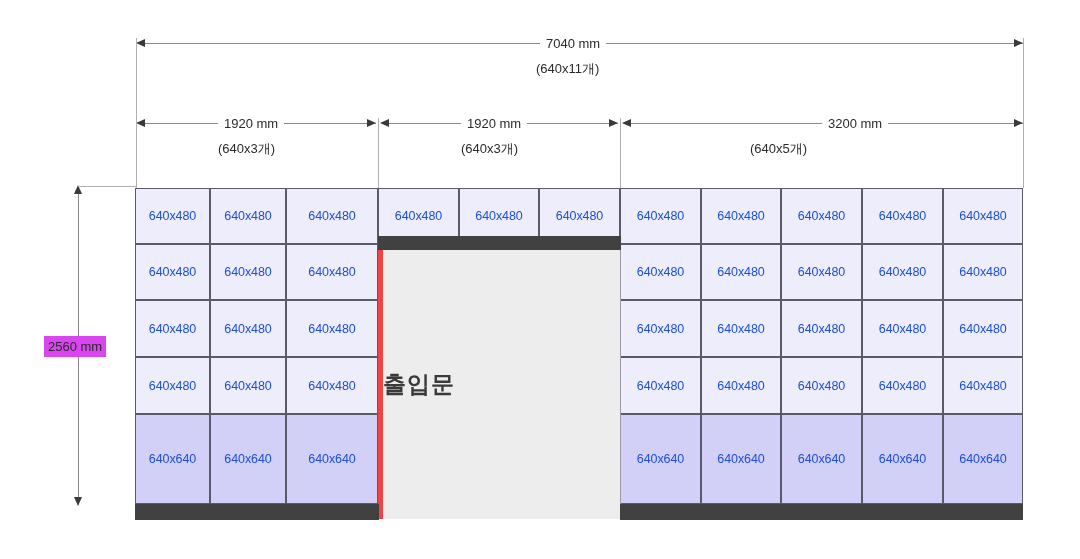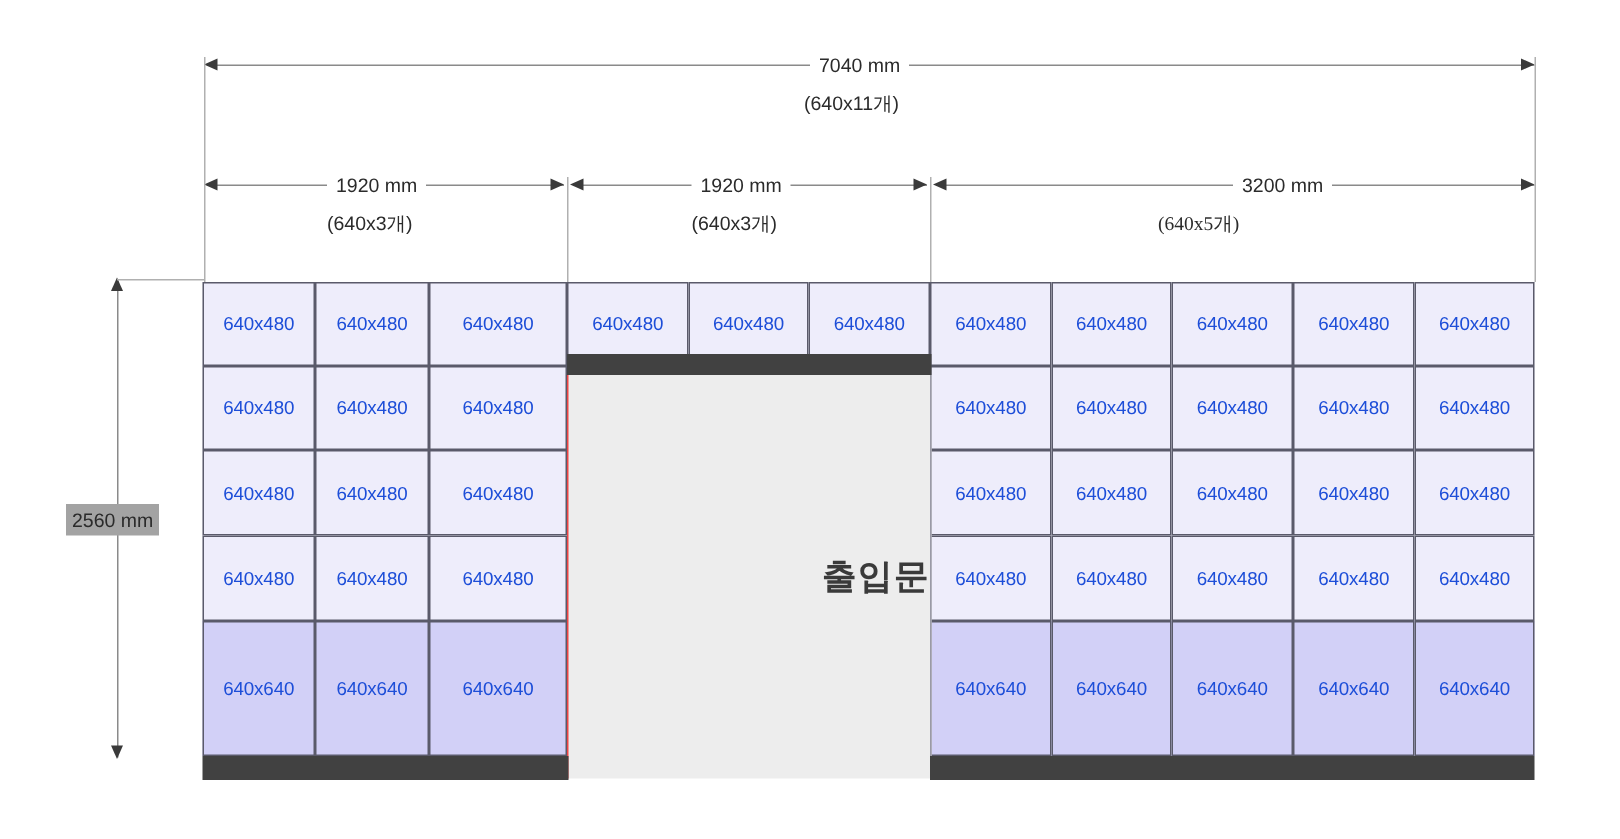--- a/index.html
+++ b/index.html
@@ -75,21 +75,21 @@
     color: #2b2b2b;
     white-space: nowrap;
     text-align: center;
     line-height: 17px;
   }
   .dim-label-v {
     position: absolute;
     font-size: 13px;
     color: #2b2b2b;
     white-space: nowrap;
-    background: #a3a3a3;
+    background: #d946ef;
     padding: 3px 4px;
     text-align: right;
   }
 
   
   .panel {
     position: absolute;
     box-sizing: border-box;
     border: 1px solid #5a5a6a;
     display: flex;
@@ -100,25 +100,25 @@
     letter-spacing: -0.1px;
   }
   .panel.t480 { background: #eeedfb; }
   .panel.t640 { background: #d2d0f7; }
 
   
   .door {
     position: absolute;
     background: #ededed;
     box-sizing: border-box;
-    border-left: 1px solid #ef4444;
+    border-left: 5px solid #ef4444;
     border-right: 1px solid #9a9aa6;
     display: flex;
     align-items: center;
-    justify-content: flex-end;
+    justify-content: flex-start;
   }
   .door-label {
     font-size: 23px;
     font-weight: bold;
     color: #3a3a3a;
     letter-spacing: 1px;
   }
   .lintel {
     position: absolute;
     background: #414141;
@@ -148,21 +148,21 @@
   <div class="dim-line" style="left:382px; top:123px; width:236px;"></div>
   <div class="arrow left" style="left:380px; top:119px;"></div>
   <div class="arrow right" style="left:609px; top:119px;"></div>
   <div class="dim-label" style="left:461px; top:115px;">1920 mm</div>
   <div class="dim-sub" style="left:461px; top:140px;">(640x3개)</div>
 
   <div class="dim-line seg-right" style="left:624px; top:123px; width:399px;"></div>
   <div class="arrow left" style="left:622px; top:119px;"></div>
   <div class="arrow right" style="left:1014px; top:119px;"></div>
   <div class="dim-label" style="left:786px; top:115px;margin-left:36px;">3200 mm</div>
-  <div class="dim-sub" style="left:772px; top:140px;font-family:Liberation Serif, serif;">(640x5개)</div>
+  <div class="dim-sub" style="left:750px; top:140px;">(640x5개)</div>
 
   <div class="ext-line" style="left:136px; top:38px; height:150px;"></div>
   <div class="ext-line" style="left:378px; top:118px; height:72px;"></div>
   <div class="ext-line" style="left:620px; top:118px; height:72px;"></div>
   <div class="ext-line" style="left:1023px; top:38px; height:150px;"></div>
 
   <div class="dim-vline" style="left:78px; top:187px; width:1px; height:318px;"></div>
   <div class="arrow-v up" style="left:74px; top:185px;"></div>
   <div class="arrow-v down" style="left:74px; top:497px;"></div>
   <div class="ext-line" style="left:78px; top:186px; width:58px; height:1px; background:#b0b0b0;"></div>

